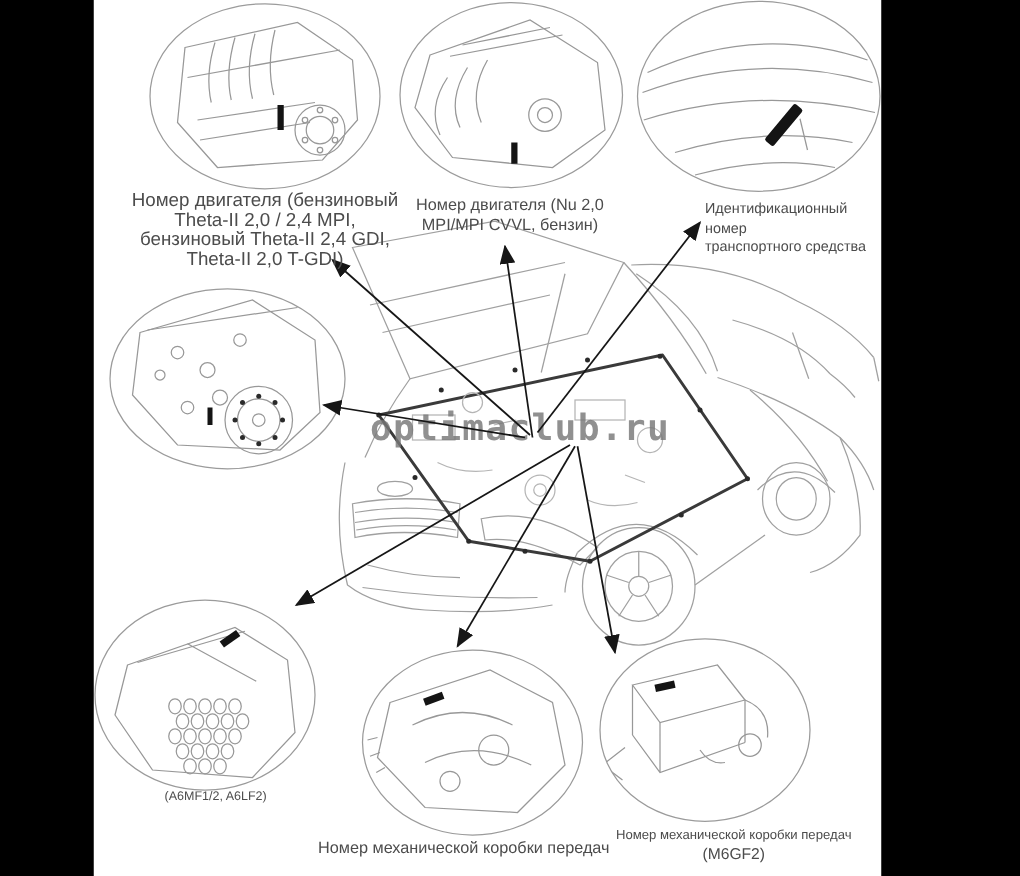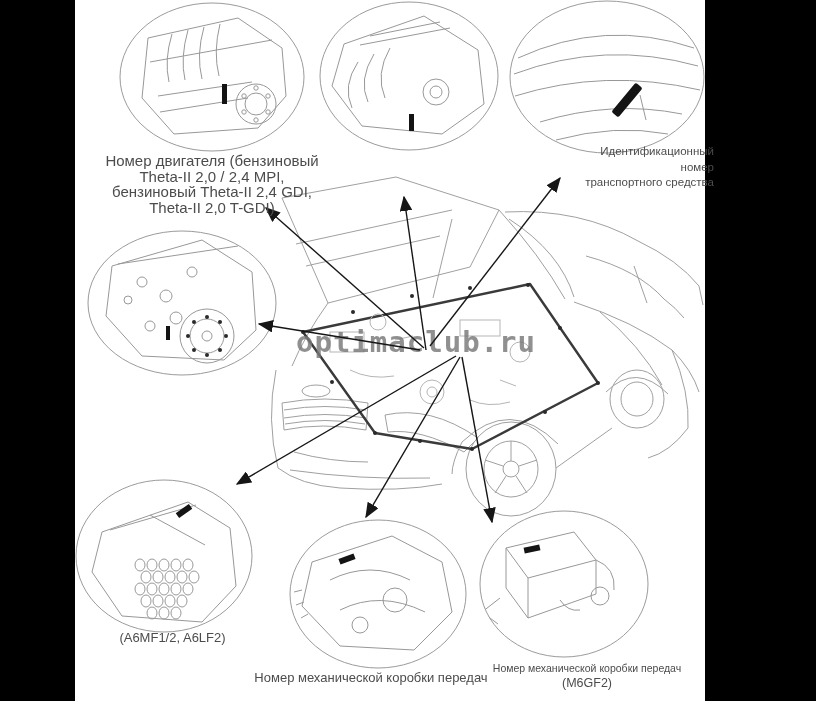--- a/index.html
+++ b/index.html
@@ -8,24 +8,24 @@
     font-family:"Liberation Sans", sans-serif;color:#4a4a4a;
   }
   .band{position:absolute;top:0;height:701px;background:#000;}
   #band-left{left:0;width:75px;}
   #band-right{left:705px;width:111px;}
   svg.layer{position:absolute;left:0;top:0;}
   .callout-label{position:absolute;text-align:center;color:#4c4c4c;}
   .callout-label .title{white-space:pre-line;}
   #label-engine-theta{left:90px;top:153px;width:244px;font-size:15px;line-height:15.5px;}
   #label-engine-nu{left:320px;top:156px;width:176px;font-size:13px;line-height:16px;}
-  #label-vin{left:564px;top:144px;width:150px;font-size:11.5px;line-height:15.5px;text-align:right;}
+  #label-vin{left:564px;top:160px;width:150px;font-size:11.5px;line-height:15.5px;text-align:left;}
   #label-engine-diesel{left:103px;top:377px;width:158px;font-size:13px;line-height:16px;}
   #label-gearbox-auto{left:70px;top:629px;width:205px;font-size:10.5px;line-height:14px;}
-  #label-gearbox-auto .sub{font-size:13px;line-height:17px;}
+  #label-gearbox-auto .sub{font-size:10px;line-height:17px;}
   #label-gearbox-m6cf4{left:252px;top:670px;width:238px;font-size:13px;line-height:15px;}
   #label-gearbox-m6cf4 .sub{font-size:13px;line-height:16px;}
   #label-gearbox-m6gf2{left:473px;top:661px;width:228px;font-size:10.5px;line-height:14px;}
   #label-gearbox-m6gf2 .sub{font-size:12.5px;line-height:16px;}
   .sketch{stroke:#989898;fill:none;stroke-width:1;}
   .sketch-light{stroke:#b5b5b5;fill:none;stroke-width:1;}
   .carline{stroke:#a0a0a0;fill:none;stroke-width:1;}
   .bayrim{stroke:#3a3a3a;fill:none;stroke-width:2.4;stroke-linejoin:round;}
   .marker-bar{fill:#141414;stroke:none;}
   .arrow{stroke:#161616;stroke-width:1.4;fill:none;}
@@ -273,20 +273,25 @@
     </g>
   </svg>
 
   <div class="callout-label" id="label-engine-theta">
     <div class="title">Номер двигателя (бензиновый
 Theta-II 2,0 / 2,4 MPI,
 бензиновый Theta-II 2,4 GDI,
 Theta-II 2,0 T-GDI)</div>
     <div class="sub"></div>
   </div>
+  <div class="callout-label" id="label-engine-nu">
+    <div class="title">Номер двигателя (Nu 2,0
+MPI/MPI CVVL, бензин)</div>
+    <div class="sub"></div>
+  </div>
   <div class="callout-label" id="label-vin">
     <div class="title">Идентификационный номер
 транспортного средства</div>
     <div class="sub"></div>
   </div>
   <div class="callout-label" id="label-gearbox-auto">
     <div class="sub">(A6MF1/2, A6LF2)</div>
   </div>
   <div class="callout-label" id="label-gearbox-m6cf4">
     <div class="title">Номер механической коробки передач</div>

